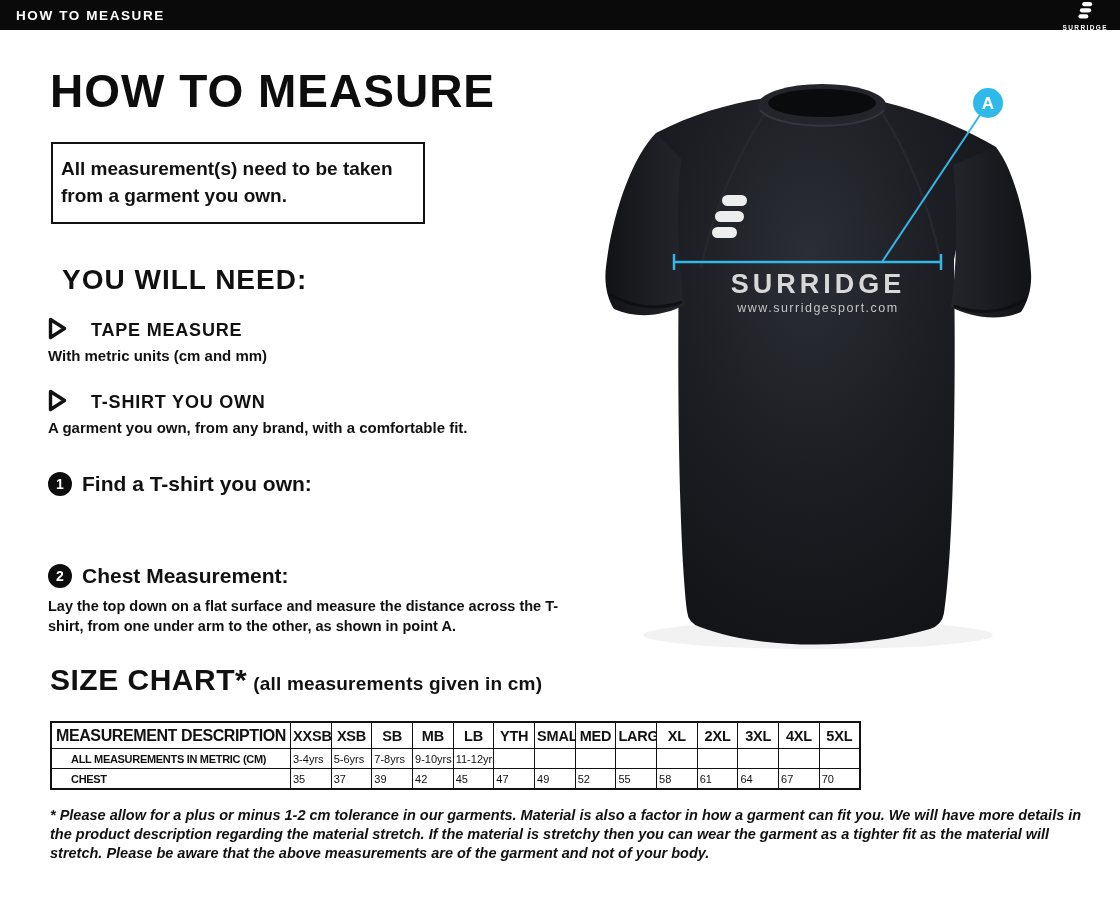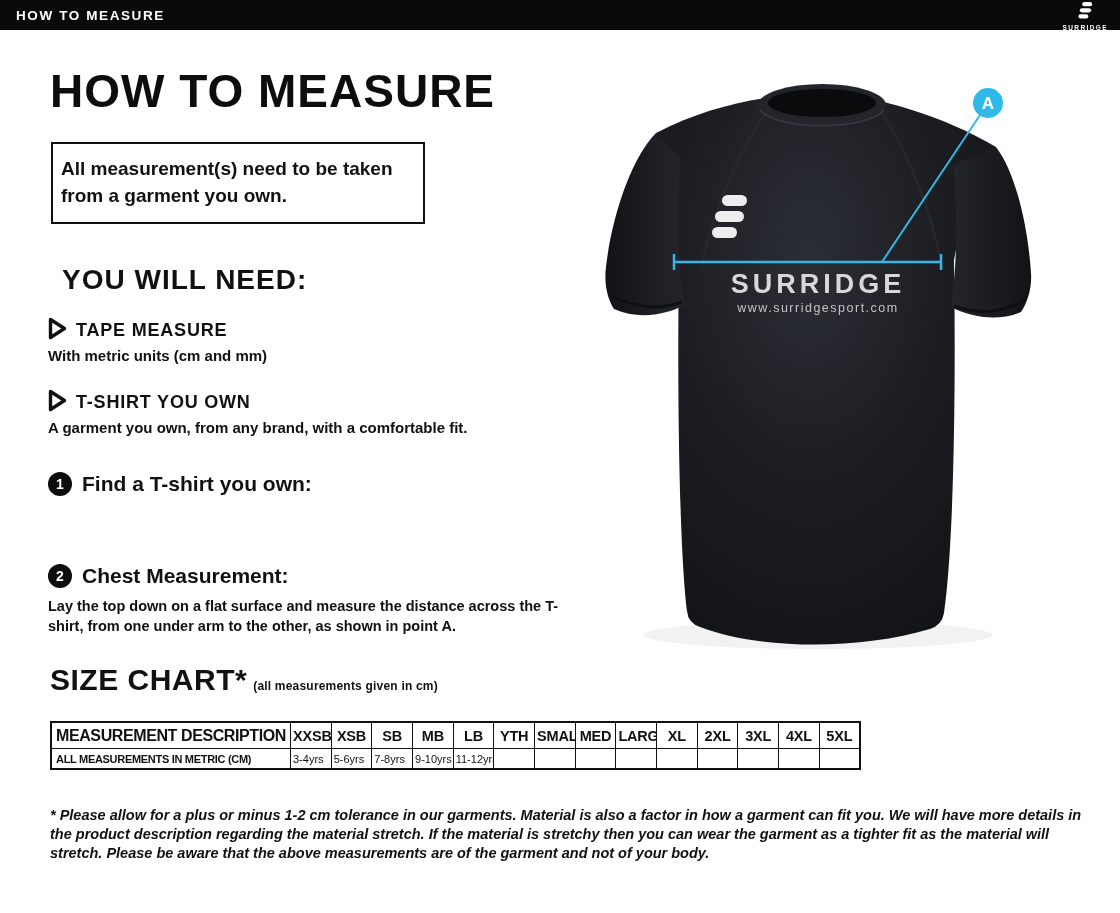--- a/index.html
+++ b/index.html
@@ -18,44 +18,44 @@
 
   
   .main-heading { position:absolute; left:50px; top:64px; margin:0; font-size:46px; font-weight:bold; letter-spacing:1px; color:#0d0d0d; }
   .note-box { position:absolute; left:51px; top:142px; width:374px; height:82px; box-sizing:border-box;
     border:2px solid #111; padding:12px 8px; font-size:19px; font-weight:bold; line-height:1.42; }
   .ywn-heading { position:absolute; left:50px; top:252px; margin:12px; font-size:28px; font-weight:bold; letter-spacing:1px; }
 
   .need-item { position:absolute; left:48px; }
   .need-item.first { top:317px; }
   .need-item.second { top:389px; }
-  .need-title-row { display:flex; align-items:center; gap:9px; }
+  .need-title-row { display:flex; align-items:center; gap:24px; }
   .need-title { font-size:18px; font-weight:bold; letter-spacing:0.8px; }
   .need-desc { font-size:15px; font-weight:bold; margin-top:3px;text-align:right; }
 
   .step { position:absolute; left:48px; width:532px; }
   .step.first { top:472px; }
   .step.second { top:564px; }
   .step-head { display:flex; align-items:center; gap:10px; }
   .step-badge { width:24px; height:24px; border-radius:50%; background:#0d0d0d; color:#fff;
     font-size:14px; font-weight:bold; display:flex; align-items:center; justify-content:center; flex:0 0 auto; }
   .step-title { font-size:21px; font-weight:bold; }
   .step-desc { font-size:14.5px; font-weight:bold; margin-top:8px; line-height:1.4; }
 
   .sc-heading { position:absolute; left:50px; top:663px; margin:0; font-size:30px; font-weight:bold; letter-spacing:0.5px; }
-  .sc-sub { font-size:12px; font-weight:bold; letter-spacing:0.2px; margin-left:6px; }
+  .sc-sub { font-size:19px; font-weight:bold; letter-spacing:0.2px; margin-left:6px; }
 
   
   .size-table { position:absolute; left:50px; top:721px; width:811px; border-collapse:collapse; table-layout:fixed;
     border:2px solid #111; }
   .size-table th, .size-table td { border:1px solid #111; padding:0 2px; overflow:hidden; white-space:nowrap; }
   .size-table thead th { font-size:14.5px; font-weight:bold; height:25px; letter-spacing:-0.2px; }
   .size-table th.desc-col { width:232px; text-align:left; padding-left:4px; font-size:16px; letter-spacing:-0.4px; }
   .size-table tbody td { font-size:11px; font-weight:normal; height:19px; }
-  .size-table td.row-label { text-align:left; padding-left:4px; font-weight:bold; letter-spacing:-0.3px; font-size:11px; }
+  .size-table td.row-label { text-align:left; padding-left:19px; font-weight:bold; letter-spacing:-0.3px; font-size:11px; }
 
   .footnote { position:absolute; left:50px; top:806px; width:1034px; margin:0;
     font-size:14.5px; font-weight:bold; font-style:italic; line-height:1.3; }
 
   
   .shirt-area { position:absolute; left:560px; top:55px; width:560px; height:600px; }
 </style>
 </head>
 <body>
 
@@ -153,20 +153,37 @@
       <td></td>
       <td></td>
       <td></td>
       <td></td>
       <td></td>
       <td></td>
       <td></td>
       <td></td>
       <td></td>
     </tr>
+    <tr>
+      <td class="row-label">CHEST</td>
+      <td>35</td>
+      <td>37</td>
+      <td>39</td>
+      <td>42</td>
+      <td>45</td>
+      <td>47</td>
+      <td>49</td>
+      <td>52</td>
+      <td>55</td>
+      <td>58</td>
+      <td>61</td>
+      <td>64</td>
+      <td>67</td>
+      <td>70</td>
+    </tr>
   </tbody>
 </table>
 
 <p class="footnote">* Please allow for a plus or minus 1-2 cm tolerance in our garments. Material is also a factor in how a garment can fit you. We will have more details in the product description regarding the material stretch.  If the material is stretchy then you can wear the garment as a tighter fit as the material will stretch.  Please be aware that the above measurements are of the garment and not of your body.</p>
 
 <div class="shirt-area">
   <svg width="560" height="600" viewBox="0 0 560 600">
     <defs>
       <radialGradient id="gBody" cx="45%" cy="30%" r="85%">
         <stop offset="0" stop-color="#2b2e35"></stop>

